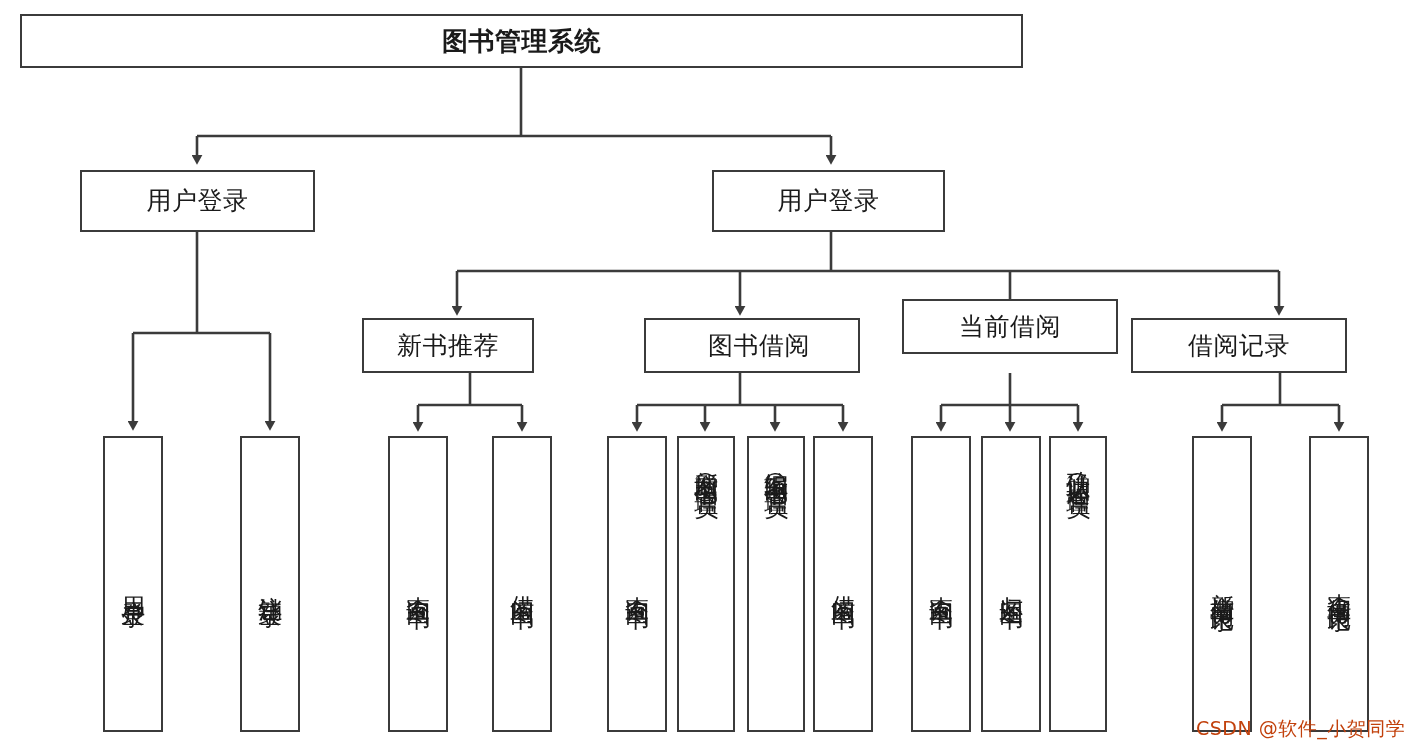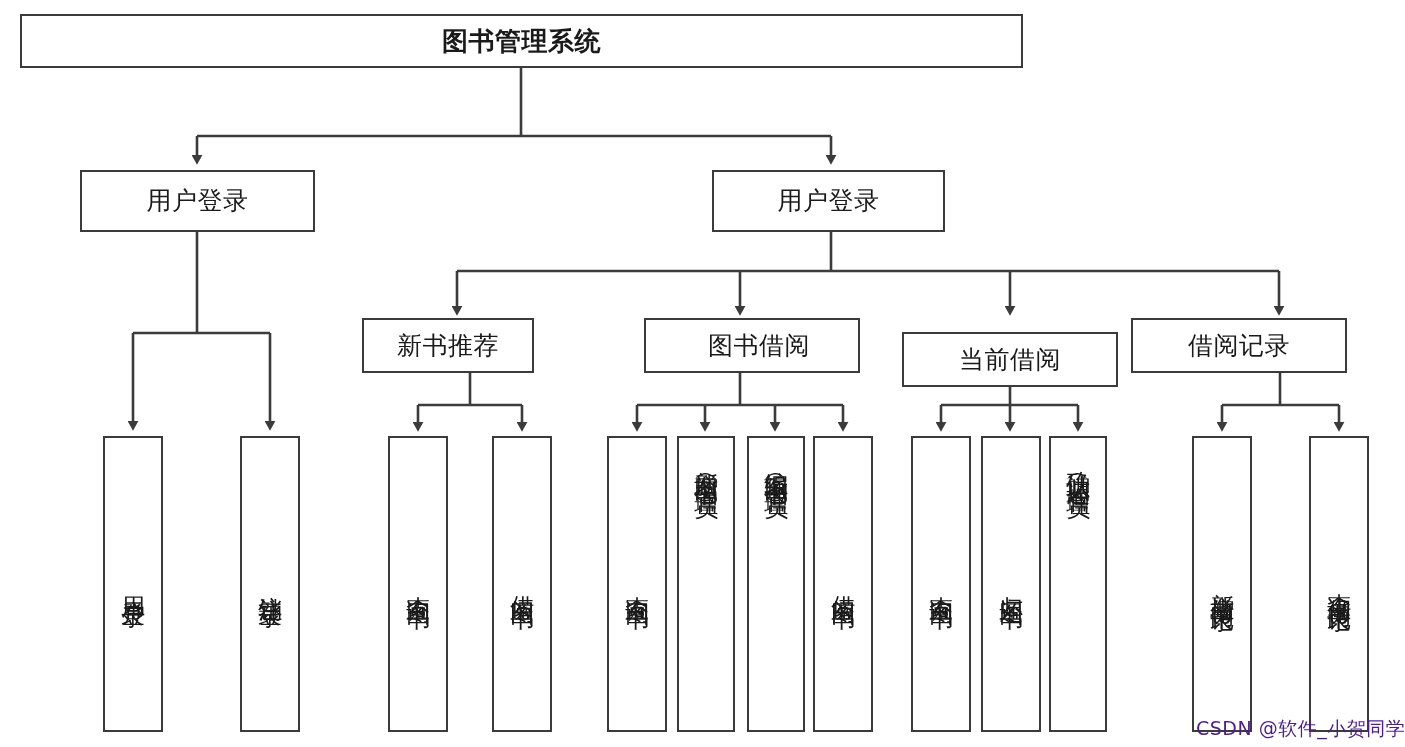--- a/index.html
+++ b/index.html
@@ -65,21 +65,21 @@
     white-space: nowrap;
   }
   
   .node.v.mid {
     align-items: center;
     padding-top: 0;
   }
   .watermark {
     position: absolute;
     font-size: 19px;
-    color: #4c1d95;
+    color: #c2410c;
     white-space: nowrap;
     letter-spacing: 0.5px;
   }
 </style>
 </head>
 <body>
 
 <div id="canvas">
 
   <svg class="edges" viewBox="0 0 1405 747" xmlns="http://www.w3.org/2000/svg">
@@ -145,21 +145,21 @@
   </div>
 
   <div class="node h" style="left:362px; top:318px; width:172px; height:55px;">
     <span class="lbl">新书推荐</span>
   </div>
 
   <div class="node h" style="left:644px; top:318px; width:216px; height:55px;padding-left:14px;">
     <span class="lbl">图书借阅</span>
   </div>
 
-  <div class="node h" style="left:902px; top:332px; width:216px; height:55px;">
+  <div class="node h" style="left:902px; top:299px; width:216px; height:55px;">
     <span class="lbl">当前借阅</span>
   </div>
 
   <div class="node h" style="left:1131px; top:318px; width:216px; height:55px;">
     <span class="lbl">借阅记录</span>
   </div>
 
   <div class="node v mid" style="left:103px; top:436px; width:60px; height:296px;">
     <span class="lbl">用户登录</span>
   </div>

